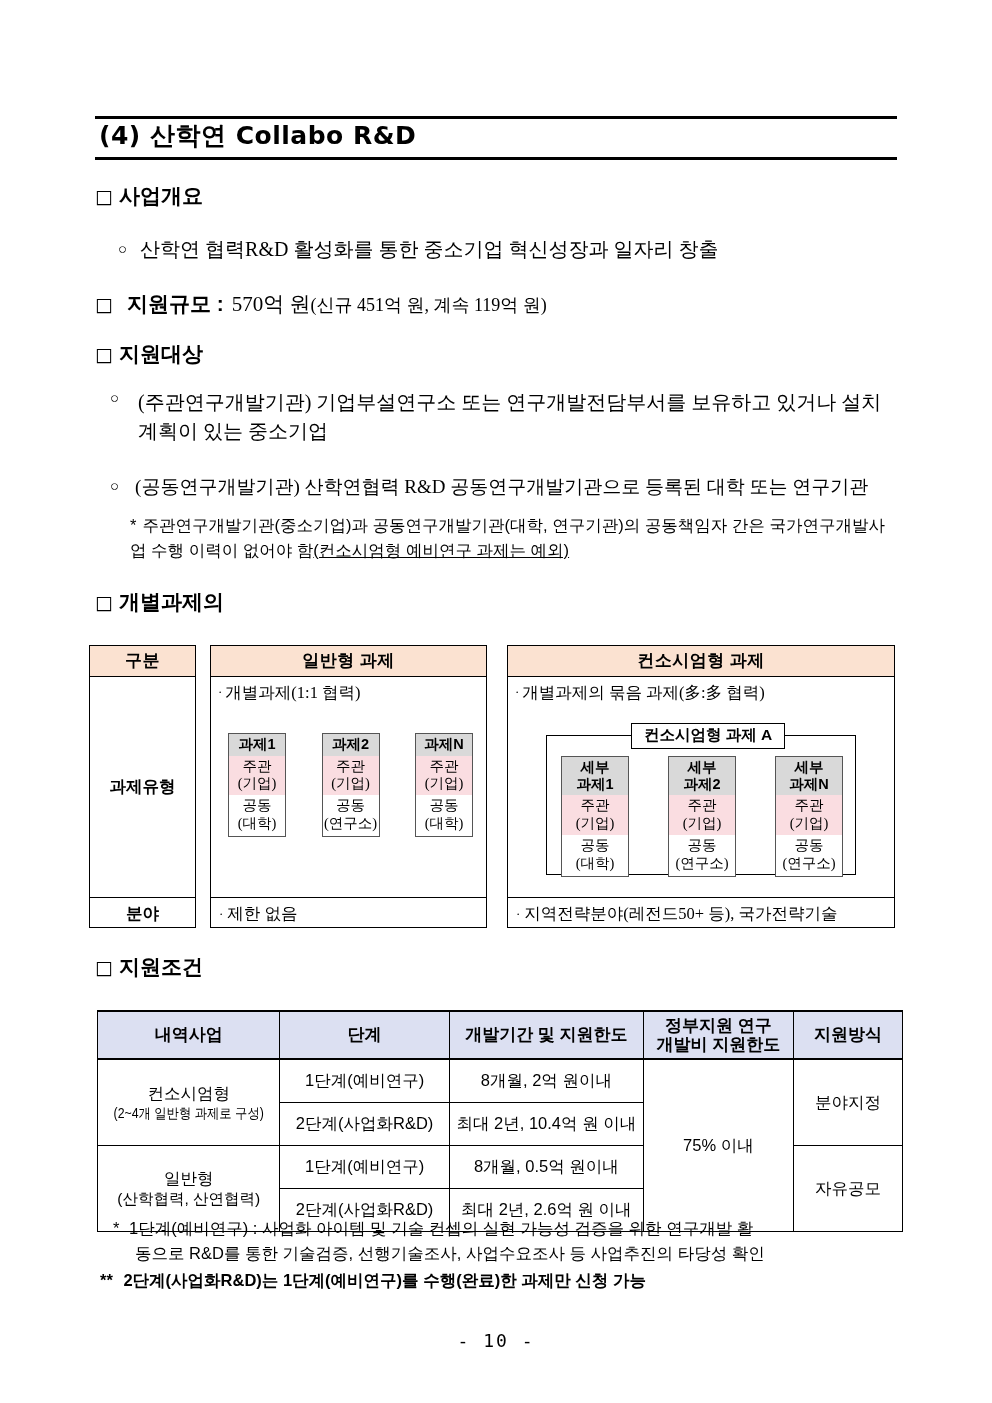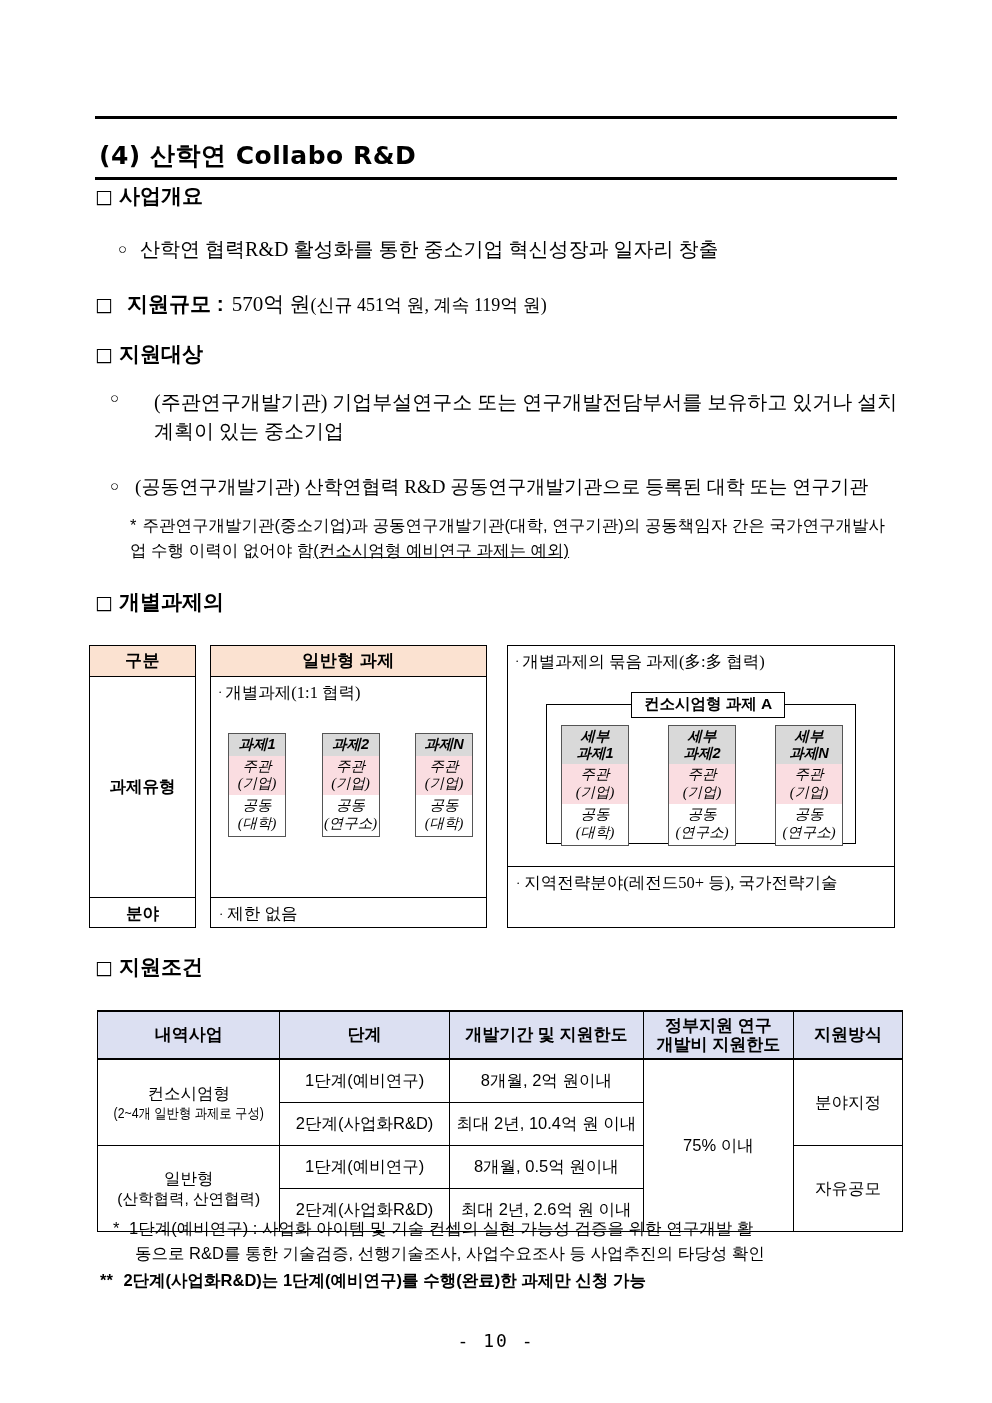--- a/index.html
+++ b/index.html
@@ -20,21 +20,21 @@
 
   
   .title-wrap{
     position:absolute;left:95px;top:116px;width:802px;
   }
   .title-rule-top{border-top:3px solid #000;width:100%;}
   .title-rule-bot{border-top:3px solid #000;width:100%;}
   .title-text{
     font-family:"DejaVu Sans","Liberation Sans",sans-serif;
     font-size:25px;font-weight:700;letter-spacing:.5px;
-    padding:20px 0 5px 4px;white-space:nowrap;
+    padding:0 0 5px 4px;white-space:nowrap;
   }
 
   
   .sec{
     position:absolute;
     font-family:"Liberation Sans","DejaVu Sans",sans-serif;
     font-weight:700;font-size:21px;white-space:nowrap;
   }
   .sec .box-g{font-family:"DejaVu Sans",sans-serif;font-weight:400;font-size:19px;}
   .sec .lbl{margin-left:6px;}
@@ -95,21 +95,21 @@
 
   .dbody{position:relative;height:220px;border-bottom:1.6px solid #000;}
   .dfoot{height:31px;display:flex;align-items:center;padding-left:8px;font-size:16.5px;}
   .dline{padding:5px 0 0 7px;font-size:16.5px;}
   .dline .dot{font-size:13px;vertical-align:2px;margin-right:3px;}
 
   
   .cards{position:absolute;display:flex;gap:0;}
   .card{
     border:1.3px solid #555;box-sizing:border-box;
-    width:58px;text-align:center;background:#22c55e;font-style:italic;
+    width:58px;text-align:center;background:#22c55e;
   }
   .card .c-top{
     background:#D9D9D9;font-family:"Liberation Sans","DejaVu Sans",sans-serif;
     font-weight:700;font-size:14.5px;padding:2px 0 3px;line-height:1.15;
   }
   .card .c-mid{
     background:#FADDE1;font-size:14.5px;padding:2px 0 3px;line-height:1.2;
   }
   .card .c-bot{background:#fff;font-size:14.5px;padding:2px 0 4px;line-height:1.2;}
 
@@ -180,21 +180,21 @@
   <div class="kv" style="left:95px;top:290px;">
     <span class="box-g">□</span><span class="k">지원규모 :</span><span class="v" style="margin-left:8px;">570억 원</span><span class="sm">(신규 451억 원, 계속 119억 원)</span>
   </div>
 
   <div class="sec" style="left:95px;top:340px;">
     <span class="box-g">□</span><span class="lbl">지원대상</span>
   </div>
 
   <div class="blt wrapline" style="left:110px;top:388px;width:790px;">
     <span class="mark" style="float:left;">○</span>
-      <span class="txt" style="display:block;margin-left:44px;">(주관연구개발기관) 기업부설연구소 또는 연구개발전담부서를 보유하고 있거나 설치계획이 있는 중소기업</span>
+      <span class="txt" style="display:block;margin-left:28px;">(주관연구개발기관) 기업부설연구소 또는 연구개발전담부서를 보유하고 있거나 설치계획이 있는 중소기업</span>
   </div>
 
   <div class="blt" style="left:110px;top:473px;font-size:19px;">
     <span class="mark">○</span><span class="txt" style="margin-left:16px;">(공동연구개발기관) 산학연협력 R&amp;D 공동연구개발기관으로 등록된 대학 또는 연구기관</span>
   </div>
 
   <div class="note" style="left:130px;top:513px;width:770px;">
     <span class="note-ast" style="position:relative;margin-right:6px;">*</span><span>주관연구개발기관(중소기업)과 공동연구개발기관(대학, 연구기관)의 공동책임자 간은 국가연구개발사업 수행 이력이 없어야 함</span><span class="u">(컨소시엄형 예비연구 과제는 예외)</span>
   </div>
 
@@ -234,20 +234,21 @@
           </div>
         </div>
       </div>
       <div class="dfoot">
         <span class="dot" style="font-size:13px;margin-right:4px;">·</span>
           <span>제한 없음</span>
       </div>
     </div>
 
     <div class="dbox col-conso">
+      <div class="dhdr">컨소시엄형 과제</div>
       <div class="dbody">
         <div class="dline">
           <span class="dot">·</span><span>개별과제의 묶음 과제(多:多 협력)</span>
         </div>
         <div class="conso-frame">
           <div class="conso-legend">컨소시엄형 과제 A</div>
           <div class="cards" style="left:14px;top:20px;width:282px;justify-content:space-between;">
             <div class="card" style="width:68px;">
               <div class="c-top"><span>세부</span><br><span>과제1</span></div>
               <div class="c-mid"><span>주관</span><br><span>(기업)</span></div>

